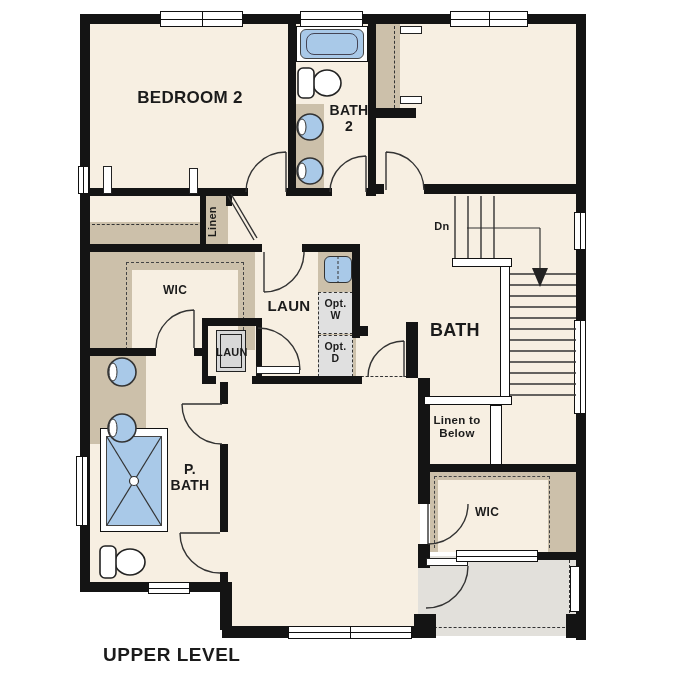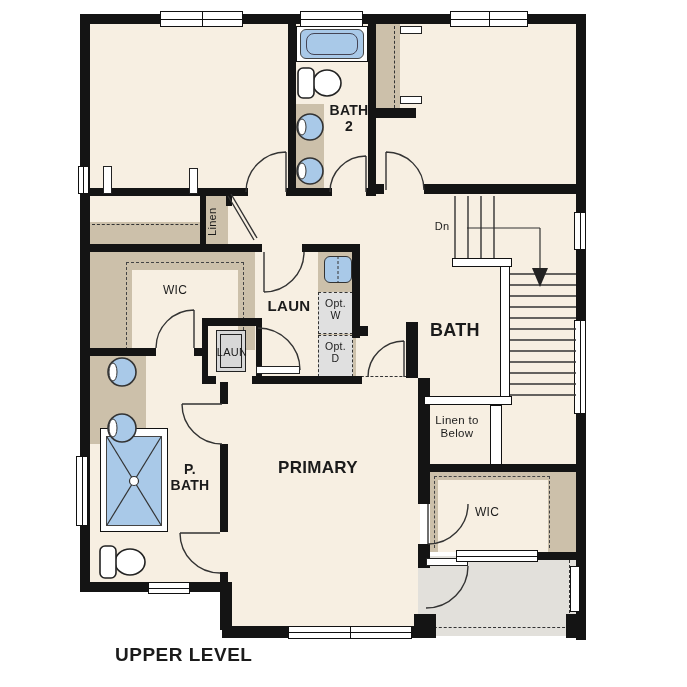--- a/index.html
+++ b/index.html
@@ -5,21 +5,21 @@
   html,body{margin:0;padding:0;background:#fff;}
   .plan{position:relative;width:687px;height:687px;background:#ffffff;font-family:"Liberation Sans",sans-serif;overflow:hidden;}
   .fl{position:absolute;background:#f7efe2;}
   .tn{position:absolute;background:#ccc0aa;}
   .wl{position:absolute;background:#141414;z-index:6;}
   .win{position:absolute;background:#ffffff;border:1.5px solid #111;z-index:7;box-sizing:border-box;}
   .mullion-v{position:absolute;background:#111;width:1px;top:0;bottom:0;}
   .mullion-h{position:absolute;background:#111;height:1px;left:0;right:0;}
   .rail{position:absolute;background:#ffffff;border:1.5px solid #111;z-index:7;box-sizing:border-box;}
   .dash{position:absolute;z-index:5;box-sizing:border-box;}
-  .lbl{position:absolute;color:#1b1b1b;text-align:center;line-height:1.12;z-index:9;letter-spacing:.3px;}
+  .lbl{position:absolute;color:#1b1b1b;text-align:center;line-height:1.12;z-index:9;letter-spacing:.3px;font-weight:bold;}
   .b{font-weight:bold;}
   .lbl span{display:block;}
   .fix{position:absolute;box-sizing:border-box;z-index:4;}
   svg.ov{position:absolute;left:0;top:0;z-index:8;pointer-events:none;}
   .leaf{position:absolute;background:#fff;border:1.3px solid #222;z-index:7;box-sizing:border-box;}
 </style>
 </head>
 <body>
 
 <div class="plan">
@@ -224,20 +224,21 @@
     </g>
     <g fill="#fff" stroke="#333" stroke-width="1">
       <ellipse cx="302" cy="127" rx="4" ry="8"></ellipse>
       <ellipse cx="302" cy="171" rx="4" ry="8"></ellipse>
       <ellipse cx="113" cy="372" rx="4" ry="9"></ellipse>
       <ellipse cx="113" cy="428" rx="4" ry="9"></ellipse>
     </g>
     <line x1="338" y1="256" x2="338" y2="283" stroke="#333" stroke-width="1" stroke-dasharray="3,2"></line>
   </svg>
 
+  <div class="lbl b" style="left:110px;top:88px;width:160px;font-size:17px;">BEDROOM 2</div>
   <div class="lbl b" style="left:322px;top:103px;width:54px;font-size:14px;">
     <span>BATH</span>
       <span>2</span>
   </div>
   <div class="lbl" style="left:206px;top:199px;width:22px;height:46px;font-size:11px;writing-mode:vertical-rl;transform:rotate(180deg);">Linen</div>
   <div class="lbl" style="left:428px;top:220px;width:28px;font-size:11px;">Dn</div>
   <div class="lbl b" style="left:415px;top:320px;width:80px;font-size:18px;">BATH</div>
   <div class="lbl" style="left:150px;top:284px;width:50px;font-size:12px;">WIC</div>
   <div class="lbl b" style="left:260px;top:298px;width:58px;font-size:15px;">LAUN</div>
   <div class="lbl" style="left:318px;top:298px;width:35px;font-size:10.5px;">
@@ -251,18 +252,17 @@
   <div class="lbl" style="left:206px;top:346px;width:52px;font-size:11px;z-index:10;">LAUN</div>
   <div class="lbl" style="left:426px;top:414px;width:62px;font-size:11.5px;">
     <span>Linen to</span>
       <span>Below</span>
   </div>
   <div class="lbl b" style="left:160px;top:462px;width:60px;font-size:14px;">
     <span>P.</span>
       <span>BATH</span>
   </div>
   <div class="lbl b" style="left:238px;top:458px;width:160px;font-size:17px;">
-    <span>PRIMARY</span>
   </div>
   <div class="lbl" style="left:462px;top:506px;width:50px;font-size:12px;">WIC</div>
-  <div class="lbl b" style="left:103px;top:644px;width:200px;font-size:19px;text-align:left;letter-spacing:.5px;margin-left:12px;">UPPER LEVEL</div>
+  <div class="lbl b" style="left:103px;top:644px;width:200px;font-size:19px;text-align:left;letter-spacing:.5px;">UPPER LEVEL</div>
 
 </div>
 
 </body></html>

